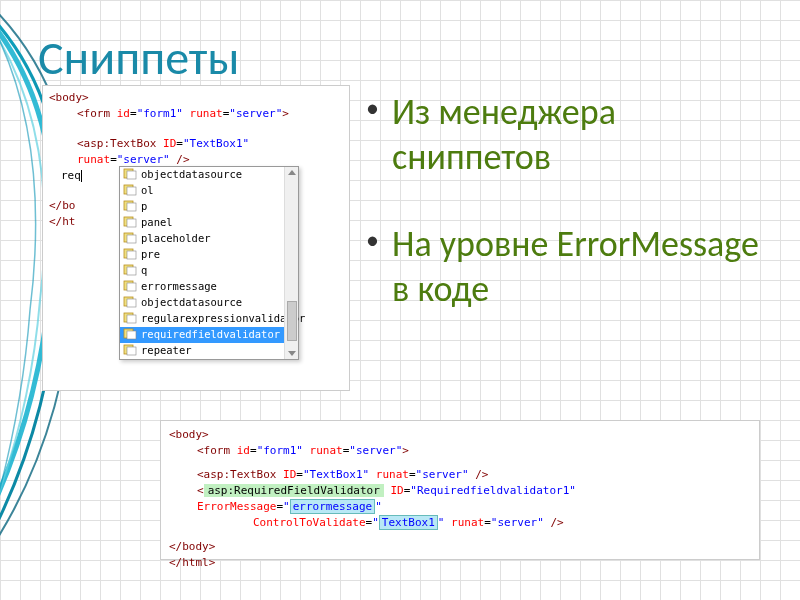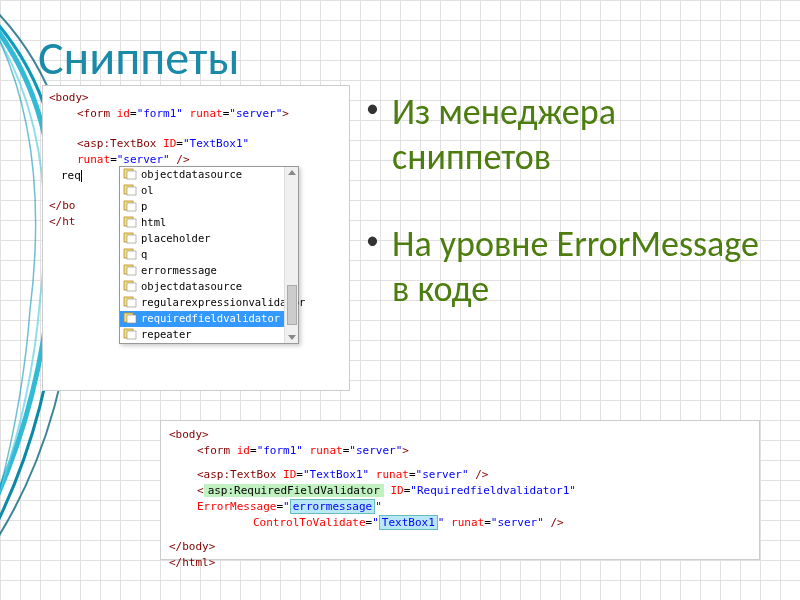--- a/index.html
+++ b/index.html
@@ -86,28 +86,35 @@
               <rect x="1" y="1" width="9" height="9" fill="#f0e080" stroke="#b89020" stroke-width="0.8"></rect>
               <rect x="4" y="3" width="9" height="8" fill="#fff" stroke="#888" stroke-width="0.6"></rect>
             </svg></span>
           <span>p</span>
         </div>
         <div class="ac-item">
           <span class="ac-icon"><svg width="14" height="12" viewBox="0 0 14 12">
               <rect x="1" y="1" width="9" height="9" fill="#f0e080" stroke="#b89020" stroke-width="0.8"></rect>
               <rect x="4" y="3" width="9" height="8" fill="#fff" stroke="#888" stroke-width="0.6"></rect>
             </svg></span>
-          <span>html</span>
+          <span>panel</span>
         </div>
         <div class="ac-item">
           <span class="ac-icon"><svg width="14" height="12" viewBox="0 0 14 12">
               <rect x="1" y="1" width="9" height="9" fill="#f0e080" stroke="#b89020" stroke-width="0.8"></rect>
               <rect x="4" y="3" width="9" height="8" fill="#fff" stroke="#888" stroke-width="0.6"></rect>
             </svg></span>
           <span>placeholder</span>
+        </div>
+        <div class="ac-item">
+          <span class="ac-icon"><svg width="14" height="12" viewBox="0 0 14 12">
+              <rect x="1" y="1" width="9" height="9" fill="#f0e080" stroke="#b89020" stroke-width="0.8"></rect>
+              <rect x="4" y="3" width="9" height="8" fill="#fff" stroke="#888" stroke-width="0.6"></rect>
+            </svg></span>
+          <span>pre</span>
         </div>
         <div class="ac-item">
           <span class="ac-icon"><svg width="14" height="12" viewBox="0 0 14 12">
               <rect x="1" y="1" width="9" height="9" fill="#f0e080" stroke="#b89020" stroke-width="0.8"></rect>
               <rect x="4" y="3" width="9" height="8" fill="#fff" stroke="#888" stroke-width="0.6"></rect>
             </svg></span>
           <span>q</span>
         </div>
         <div class="ac-item">
           <span class="ac-icon"><svg width="14" height="12" viewBox="0 0 14 12">

